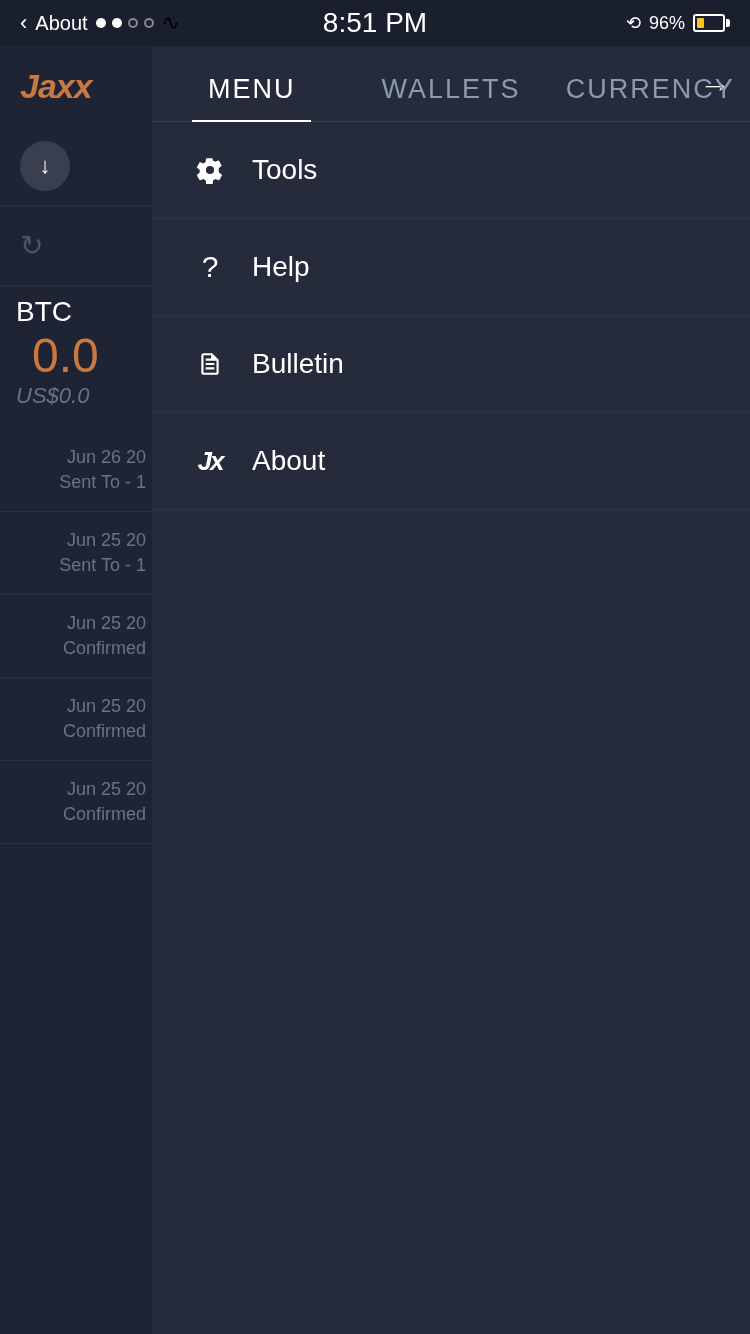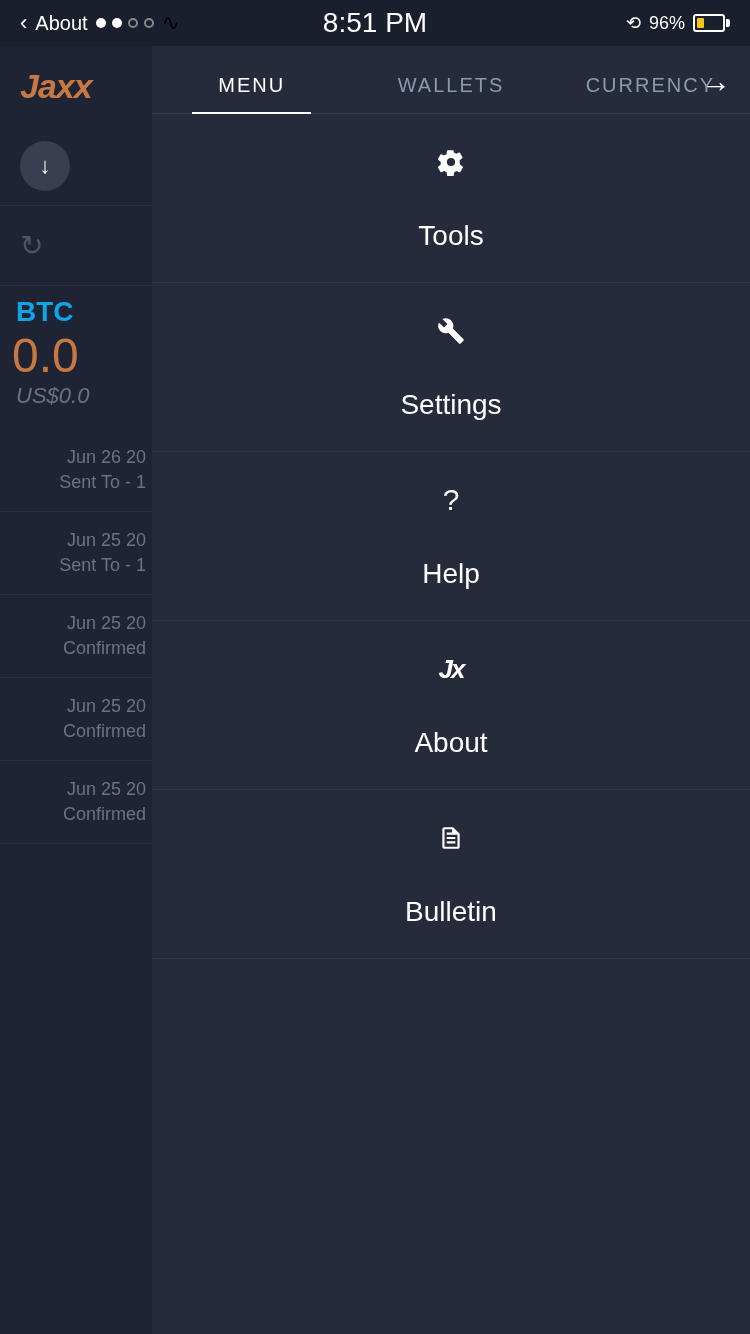--- a/index.html
+++ b/index.html
@@ -154,30 +154,30 @@
       display: flex;
       align-items: center;
       padding: 0 20px;
       border-bottom: 1px solid #2a3040;
     }
     .refresh-icon {
       color: #4a5568;
       font-size: 28px;
     }
     .btc-label {
-      color: #0ea5e9;
+      color: #ffffff;
       font-size: 28px;
-      font-weight: 700;
+      font-weight: 400;
       padding: 10px 16px 0;
     }
     .btc-amount {
       color: #c87941;
       font-size: 48px;
       font-weight: 300;
-      padding: 0 12px;
+      padding: 0 32px;
       white-space: nowrap;
       overflow: hidden;
     }
     .btc-usd {
       color: #6b7280;
       font-size: 22px;
       padding: 0 16px 20px;
       font-style: italic;
     }
 
@@ -233,21 +233,21 @@
       border-bottom: 1px solid #3a4050;
     }
     .menu-tab {
       flex: 1;
       text-align: center;
       padding: 16px 0;
       cursor: pointer;
       position: relative;
     }
     .menu-tab-label {
-      font-size: 20px;
+      font-size: 27px;
       font-weight: 500;
       letter-spacing: 2px;
       color: #8a9ab0;
     }
     .menu-tab.active .menu-tab-label {
       color: #fff;
     }
     .menu-tab.active::after {
       content: '';
       position: absolute;
@@ -261,22 +261,21 @@
     
     .menu-items {
       width: 100%;
     }
     .menu-item {
       display: flex;
       align-items: center;
       padding: 30px 40px;
       border-bottom: 1px solid #2e3545;
       cursor: pointer;
-      gap: 40px;
-      flex-direction: column;
+      gap: 24px;
     }
     .menu-item-icon {
       width: 36px;
       height: 36px;
       display: flex;
       align-items: center;
       justify-content: center;
       color: #fff;
       font-size: 26px;
       flex-shrink: 0;
@@ -391,47 +390,39 @@
 
       <div class="menu-item">
         <div class="menu-item-icon">
           <svg class="gear-svg" viewBox="0 0 24 24" xmlns="http://www.w3.org/2000/svg">
             <path d="M12 15.5A3.5 3.5 0 0 1 8.5 12 3.5 3.5 0 0 1 12 8.5a3.5 3.5 0 0 1 3.5 3.5 3.5 3.5 0 0 1-3.5 3.5m7.43-2.92c.04-.34.07-.68.07-1.08s-.03-.74-.07-1.08l2.32-1.82c.21-.16.27-.46.13-.7l-2.2-3.82c-.13-.23-.42-.32-.65-.23l-2.74 1.1c-.57-.44-1.18-.8-1.86-1.07l-.42-2.91C14.18 2.18 13.9 2 13.6 2h-4.4c-.3 0-.58.18-.62.5l-.42 2.91c-.68.27-1.29.63-1.86 1.07L3.66 5.38c-.23-.09-.52 0-.65.23L.81 9.43c-.14.24-.07.54.13.7L3.26 12c-.04.34-.07.68-.07 1.08s.03.74.07 1.08l-2.32 1.82c-.21.16-.27.46-.13.7l2.2 3.82c.13.23.42.32.65.23l2.74-1.1c.57.44 1.18.8 1.86 1.07l.42 2.91c.04.32.32.5.62.5h4.4c.3 0 .58-.18.62-.5l.42-2.91c.68-.27 1.29-.63 1.86-1.07l2.74 1.1c.23.09.52 0 .65-.23l2.2-3.82c.14-.24.07-.54-.13-.7l-2.32-1.82z"></path>
           </svg>
         </div>
         <span class="menu-item-label">Tools</span>
       </div>
 
-      <div class="menu-item">
-        <div class="menu-item-icon">
-          <svg width="28" height="28" viewBox="0 0 24 24" fill="#fff" xmlns="http://www.w3.org/2000/svg">
-            <path d="M22.7 19l-9.1-9.1c.9-2.3.4-5-1.5-6.9-2-2-5-2.4-7.4-1.3L9 6 6 9 1.6 4.7C.4 7.1.9 10.1 2.9 12.1c1.9 1.9 4.6 2.4 6.9 1.5l9.1 9.1c.4.4 1 .4 1.4 0l2.3-2.3c.5-.4.5-1.1.1-1.4z"></path>
-          </svg>
-        </div>
-        <span class="menu-item-label">Settings</span>
-      </div>
 
       <div class="menu-item">
         <div class="menu-item-icon">
           <span style="color:#fff;font-size:30px;font-weight:300;">?</span>
         </div>
         <span class="menu-item-label">Help</span>
-      </div>
-
-      <div class="menu-item">
-        <div class="menu-item-icon">
-          <span style="color:#fff;font-size:26px;font-weight:600;font-style:italic;letter-spacing:-2px;">Jx</span>
-        </div>
-        <span class="menu-item-label">About</span>
       </div>
 
       <div class="menu-item">
         <div class="menu-item-icon">
           <svg width="26" height="28" viewBox="0 0 24 24" fill="#fff" xmlns="http://www.w3.org/2000/svg">
             <path d="M14 2H6c-1.1 0-2 .9-2 2v16c0 1.1.9 2 2 2h12c1.1 0 2-.9 2-2V8l-6-6zm4 18H6V4h7v5h5v11zM8 15h8v2H8zm0-4h8v2H8zm0-4h5v2H8z"></path>
           </svg>
         </div>
         <span class="menu-item-label">Bulletin</span>
       </div>
 
+      <div class="menu-item">
+        <div class="menu-item-icon">
+          <span style="color:#fff;font-size:26px;font-weight:600;font-style:italic;letter-spacing:-2px;">Jx</span>
+        </div>
+        <span class="menu-item-label">About</span>
+      </div>
+
     </div>
   </div>
 </div>
 
 </body></html>

